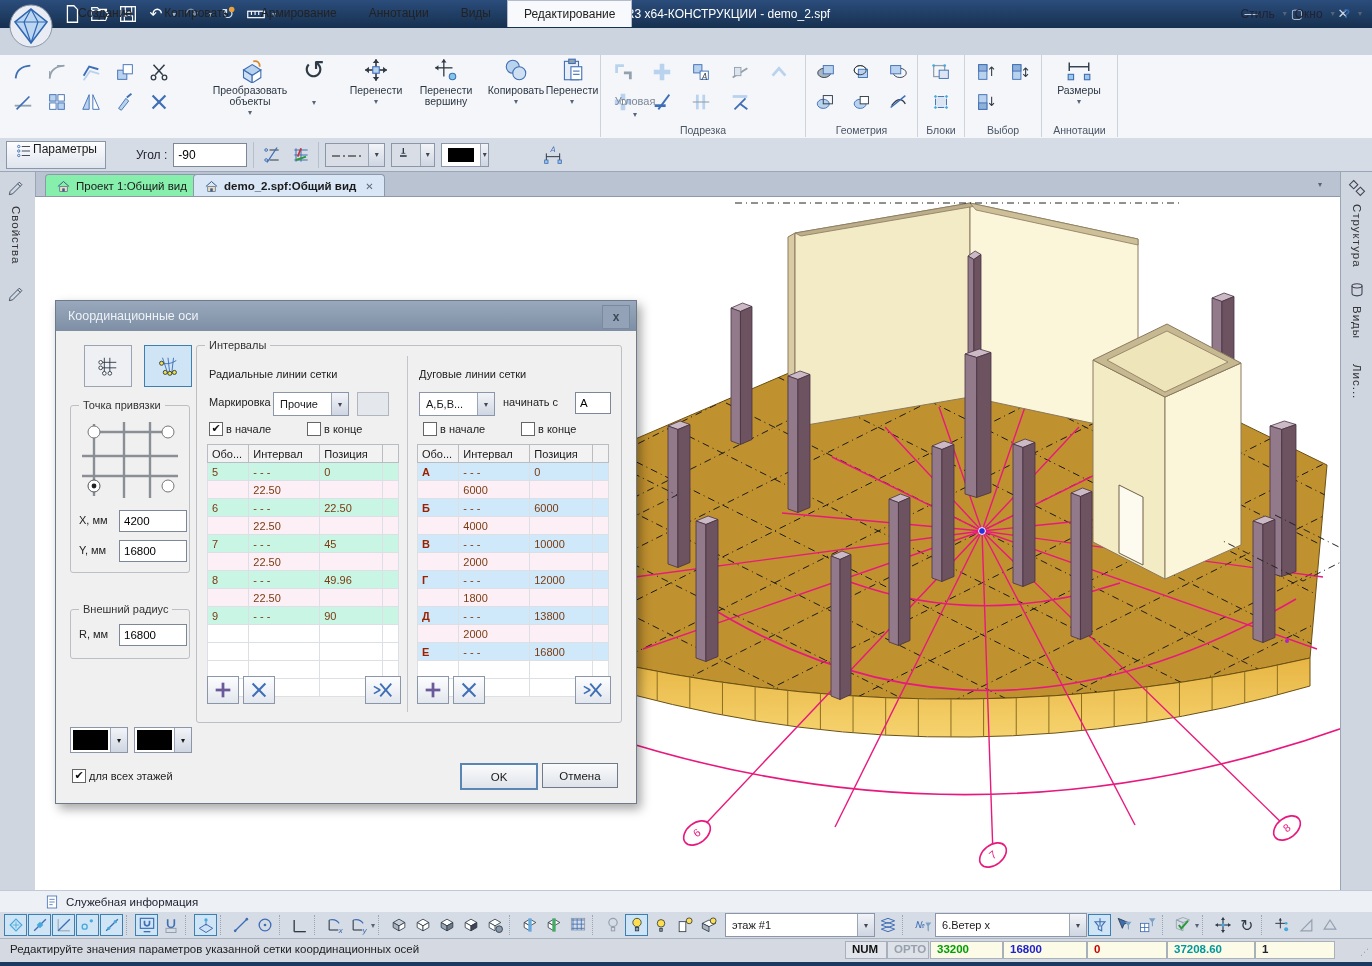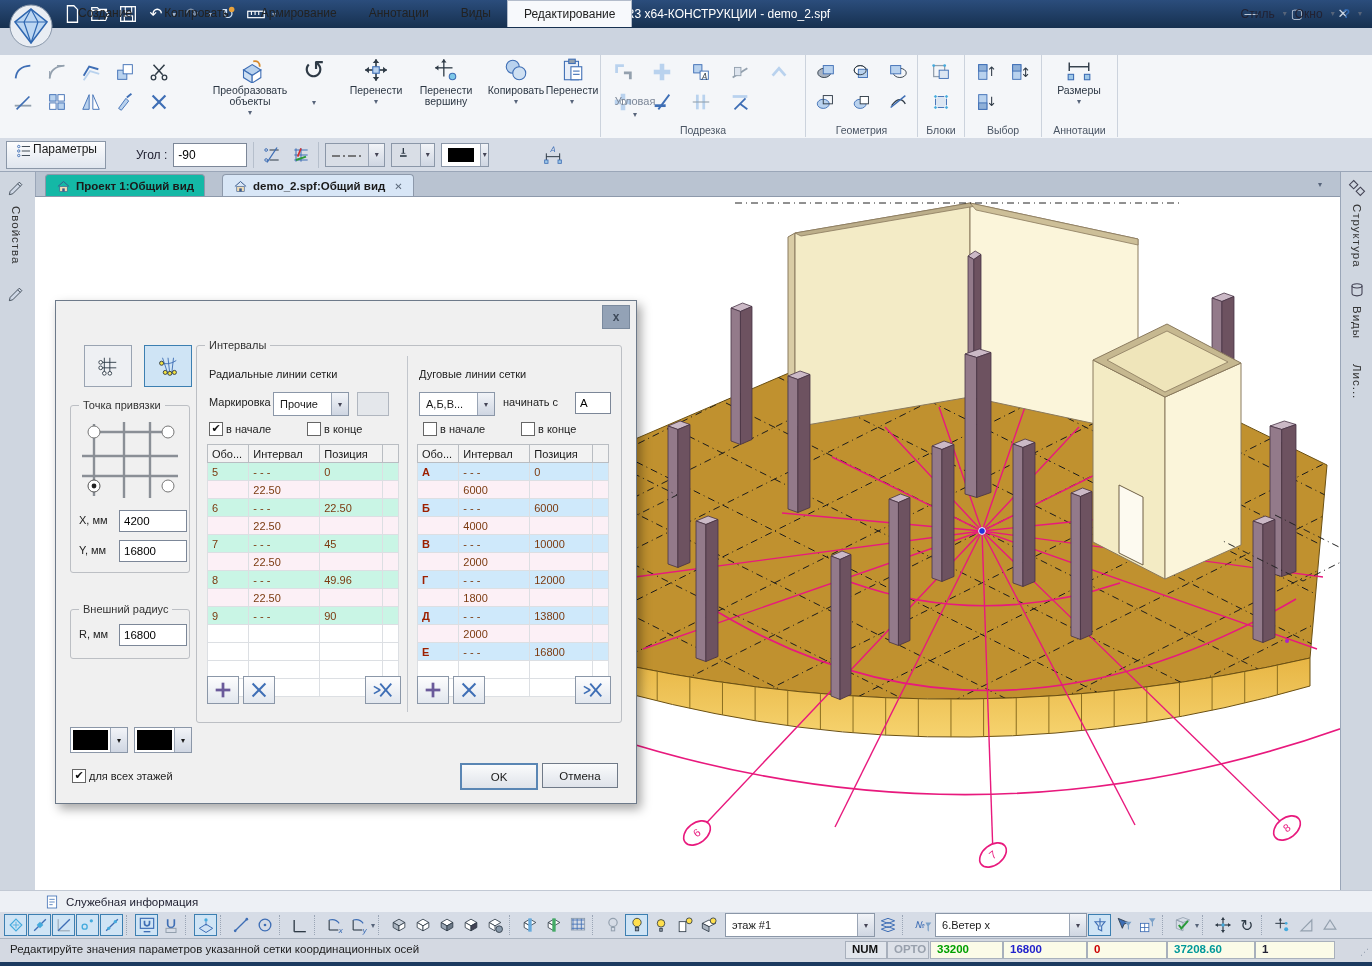--- a/index.html
+++ b/index.html
@@ -37,21 +37,21 @@
   #parambar{left:0;top:138px;width:1372px;height:34px;background:#d6dce6;border-bottom:1px solid #9aa6b8;display:flex;align-items:center;gap:6px;padding-left:6px;box-sizing:border-box;}
   .pbtn{height:26px;border:1px solid #8b97a8;background:linear-gradient(#fdfdfe,#dfe5ee);display:flex;align-items:flex-start;padding:0 8px;font-size:12px;}
   .pinput{width:64px;height:20px;border:1px solid #7c8798;background:#fff;font-size:12px;padding:1px 4px;font-family:inherit;}
   .combo{height:22px;border:1px solid #8b97a8;background:#fff;display:flex;align-items:center;}
   .combo .val{padding:0 6px;font-size:11px;}
   .combo .dd{width:16px;height:100%;background:linear-gradient(#f2f4f8,#cfd6e2);border-left:1px solid #9aa5b5;display:flex;align-items:center;justify-content:center;font-size:8px;color:#445;}
   .sep{width:1px;height:26px;background:#b6bfcc;}
   
   #docbar{left:0;top:172px;width:1372px;height:24px;background:#b9c3d1;}
   .dtab{position:absolute;top:2px;height:22px;display:flex;align-items:center;gap:5px;padding:0 10px;font-size:11.5px;
-        background:#14b8a6;border:1px solid #8d99ab;border-bottom:none;border-radius:4px 4px 0 0;font-weight:bold;}
+        background:#86efac;border:1px solid #8d99ab;border-bottom:none;border-radius:4px 4px 0 0;}
   .dtab.active{background:#d8e6f6;font-weight:bold;}
   .dclose{color:#5c6a7c;font-size:10px;margin-left:4px;}
   
   #leftstrip{left:0;top:172px;width:35px;height:718px;background:#cfd6e0;border-right:1px solid #9aa6b8;}
   #rightstrip{left:1340px;top:172px;width:32px;height:718px;background:#cfd6e0;border-left:1px solid #9aa6b8;}
   .vlabel{writing-mode:vertical-rl;font-size:11.5px;color:#333;letter-spacing:1px;}
   
   #viewport{left:35px;top:196px;width:1305px;height:694px;background:#fff;border-top:1px solid #8d99ab;}
   
   #dialog{left:55px;top:300px;width:580px;height:502px;background:#f0f0f0;border:1px solid #6d7a8a;box-shadow:4px 5px 10px rgba(0,0,0,.35);z-index:20;}
@@ -491,21 +491,21 @@
           <line x1="14" y1="7" x2="17" y2="10" stroke="#2e3a46" stroke-width="1"></line>
         </svg></i></span>
   <div class="dtab" style="left:45px;">
     <i class="ic" style="width:15px;height:15px;"><svg viewBox="0 0 24 24">
           <path d="M3,12 L12,4 L21,12" fill="none" stroke="#3a5a8c" stroke-width="1.6"></path>
           <rect x="6" y="12" width="12" height="8" fill="#f0dcb4" stroke="#3a5a8c" stroke-width="1"></rect>
           <rect x="10" y="15" width="4" height="5" fill="#3a5a8c" stroke="-" stroke-width="1"></rect>
         </svg></i>
     <span>Проект 1:Общий вид</span>
   </div>
-  <div class="dtab active" style="left:222px;">
+  <div class="dtab active" style="left:193px;">
     <i class="ic" style="width:15px;height:15px;"><svg viewBox="0 0 24 24">
           <path d="M3,12 L12,4 L21,12" fill="none" stroke="#3a5a8c" stroke-width="1.6"></path>
           <rect x="6" y="12" width="12" height="8" fill="#f0dcb4" stroke="#3a5a8c" stroke-width="1"></rect>
           <rect x="10" y="15" width="4" height="5" fill="#3a5a8c" stroke="-" stroke-width="1"></rect>
         </svg></i>
     <span>demo_2.spf:Общий вид</span>
     <span class="dclose">✕</span>
   </div>
   <span class="abs caret" style="right:50px;top:8px;">▾</span>
 </div>
@@ -766,20 +766,23 @@
     <g stroke="#222" stroke-width="1" stroke-dasharray="7 4 1 4" fill="none">
       <path d="M 1240,318 L 1320,358 L 1268,384 L 1188,344"></path>
       <path d="M 555,255 L 642,298 L 590,324"></path>
       <path d="M 700,6 L 1148,6"></path>
     </g>
     <circle cx="1252" cy="444" r="2" fill="#aa22cc"></circle>
   </svg>
 </div>
 
 <div id="dialog" class="abs">
+  <div id="dlg-title">
+      <span>Координационные оси</span>
+    </div>
   <div id="dlg-close">x</div>
 
   <div class="gridbtn" style="left:28px;top:44px;">
     <i class="ic"><svg viewBox="0 0 24 24">
           <line x1="3" y1="8" x2="21" y2="8" stroke="#2e3a46" stroke-width="1"></line>
           <line x1="3" y1="14" x2="21" y2="14" stroke="#2e3a46" stroke-width="1"></line>
           <line x1="8" y1="3" x2="8" y2="21" stroke="#2e3a46" stroke-width="1"></line>
           <line x1="14" y1="3" x2="14" y2="21" stroke="#2e3a46" stroke-width="1"></line>
           <circle cx="4" cy="8" r="2" fill="#ffffff" stroke="#2e3a46" stroke-width="1"></circle>
           <circle cx="4" cy="14" r="2" fill="#ffffff" stroke="#2e3a46" stroke-width="1"></circle>

